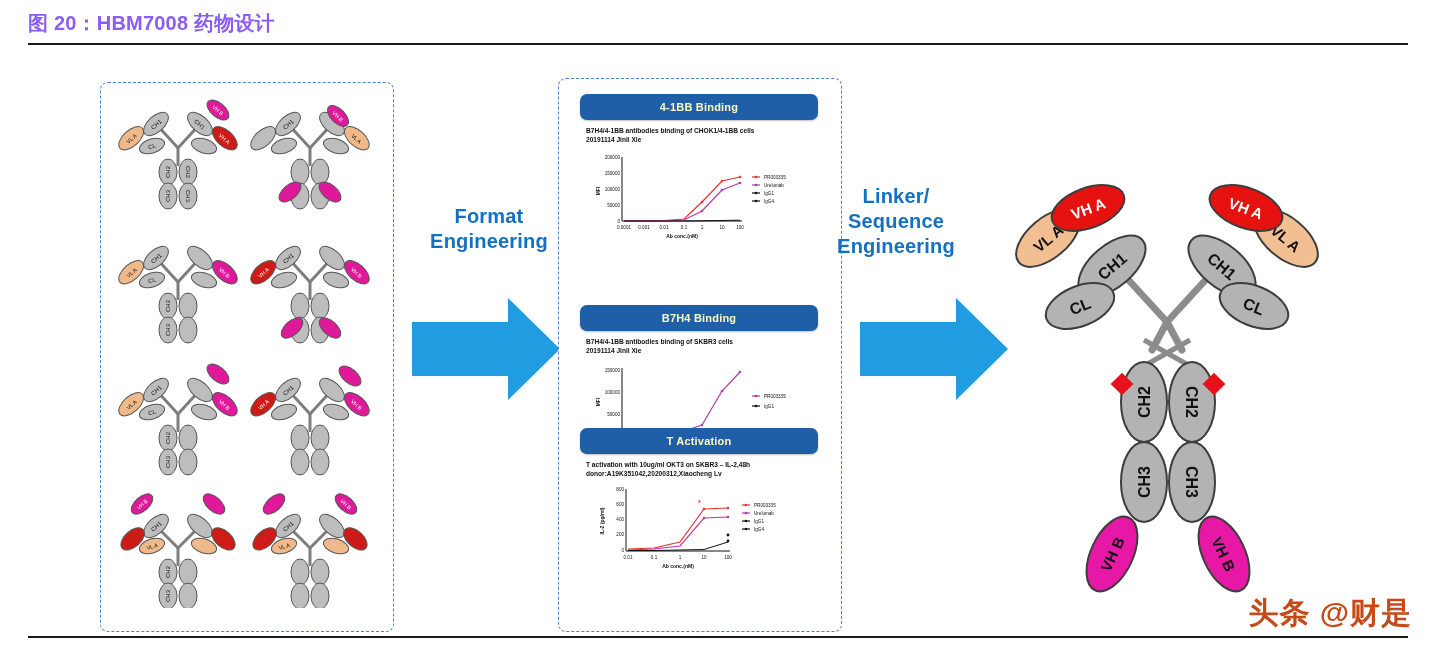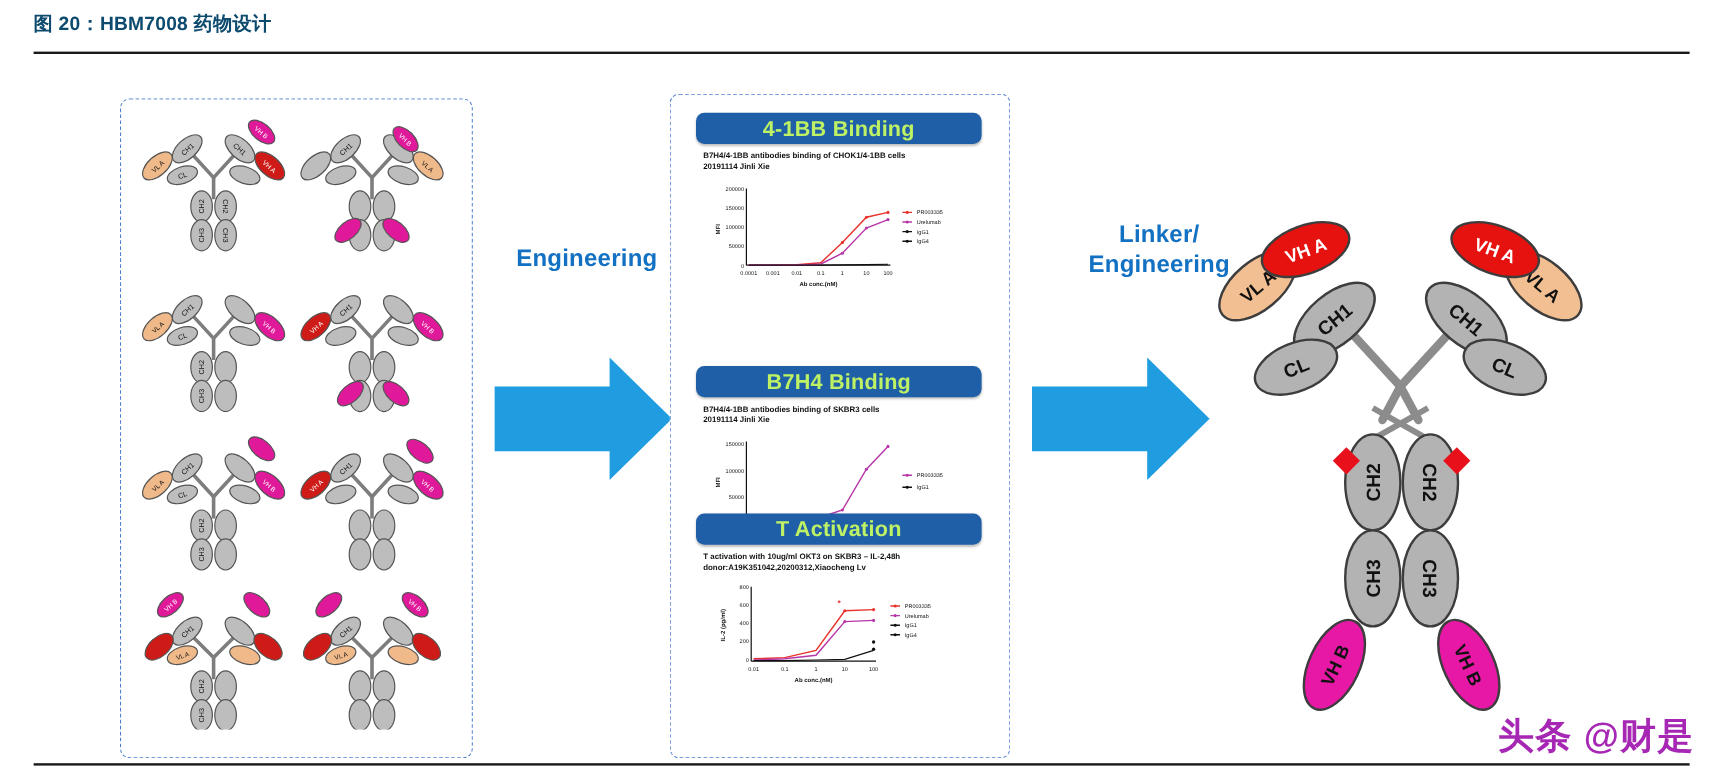--- a/index.html
+++ b/index.html
@@ -6,21 +6,21 @@
   body{
     width:1434px;height:652px;background:#ffffff;
     font-family:"Liberation Sans", sans-serif;
     color:#1a1a1a;position:relative;overflow:hidden;
   }
   
   .fig-header{
     position:absolute;left:28px;top:10px;width:1380px;height:34px;
   }
   .fig-title{
-    font-size:16px;font-weight:bold;color:#0c4a6e;letter-spacing:.2px;
+    font-size:20px;font-weight:bold;color:#8b5cf6;letter-spacing:.2px;
     white-space:nowrap;
   }
   .rule-top{
     position:absolute;left:28px;top:43px;width:1380px;height:2px;background:#1a1a1a;
   }
   .rule-bottom{
     position:absolute;left:28px;top:636px;width:1380px;height:2px;background:#1a1a1a;
   }
   
   .canvas{
@@ -36,47 +36,47 @@
   
   .ab{position:absolute;width:120px;height:122px;}
   .ab svg{display:block;}
 
   
   .proc-label{
     position:absolute;text-align:center;color:#1271c2;font-weight:bold;
     font-size:20px;line-height:25px;letter-spacing:.2px;
   }
   #label-format{left:322px;top:142px;width:150px;}
-  #label-linker{left:794px;top:122px;width:160px;text-align:center;}
+  #label-linker{left:724px;top:122px;width:160px;text-align:center;}
   .arrow{position:absolute;}
   #arrow-1{left:320px;top:232px;}
   #arrow-2{left:768px;top:232px;}
 
   
   .assay{position:absolute;left:488px;width:238px;}
   #assay-1{top:32px;}
   #assay-2{top:208px;margin-top:35px;}
   #assay-3{top:366px;}
   .assay-head{
-    background:#1f5fa8;color:#bef264;border-radius:7px;height:26px;
+    background:#1f5fa8;color:#fef9c3;border-radius:7px;height:26px;
     display:flex;align-items:center;justify-content:center;
-    font-size:18px;font-weight:bold;letter-spacing:.2px;
+    font-size:11px;font-weight:bold;letter-spacing:.2px;
     box-shadow:0 1px 2px rgba(0,0,0,.25);
   }
   .assay-cap{
     font-size:6.6px;font-weight:bold;color:#111;line-height:8.5px;
     margin:7px 0 1px 6px;
   }
   .plot{position:relative;width:238px;height:104px;}
   .plot svg{display:block;}
 
   
   .watermark{
     position:absolute;right:22px;bottom:18px;
-    font-size:30px;font-weight:bold;color:#a21caf;opacity:.95;
+    font-size:30px;font-weight:bold;color:#c2410c;opacity:.95;
     letter-spacing:1px;white-space:nowrap;
   }
 </style>
 </head>
 <body>
 
 <div class="fig-header">
   <div class="fig-title">图 20：HBM7008 药物设计</div>
 </div>
 <div class="rule-top"></div>
@@ -383,20 +383,21 @@
         <ellipse cx="0" cy="0" rx="13" ry="7" fill="#f0b98a" stroke="#555" stroke-width="1"></ellipse>
       </g>
       <ellipse cx="50" cy="86" rx="9" ry="13" fill="#bdbdbd" stroke="#555" stroke-width="1"></ellipse>
       <ellipse cx="70" cy="86" rx="9" ry="13" fill="#bdbdbd" stroke="#555" stroke-width="1"></ellipse>
       <ellipse cx="50" cy="110" rx="9" ry="13" fill="#bdbdbd" stroke="#555" stroke-width="1"></ellipse>
       <ellipse cx="70" cy="110" rx="9" ry="13" fill="#bdbdbd" stroke="#555" stroke-width="1"></ellipse>
     </svg>
   </div>
 
   <div class="proc-label" id="label-format">
+    <div>Format</div>
     <div>Engineering</div>
   </div>
   <div class="arrow" id="arrow-1">
     <svg width="150" height="110" viewBox="0 0 150 110">
       <polygon points="0,28 96,28 96,4 148,55 96,106 96,82 0,82" fill="#1f9de0"></polygon>
     </svg>
   </div>
 
   <div class="panel-dashed" id="panel-mid"></div>
 
@@ -559,20 +560,21 @@
             <circle cx="166" cy="50" r="1.3" fill="#111"></circle>
             <text x="174" y="51.6">IgG4</text>
           </g>
         </g>
       </svg>
     </div>
   </div>
 
   <div class="proc-label" id="label-linker">
     <div>Linker/</div>
+    <div>Sequence</div>
     <div>Engineering</div>
   </div>
   <div class="arrow" id="arrow-2">
     <svg width="150" height="110" viewBox="0 0 150 110">
       <polygon points="0,28 96,28 96,4 148,55 96,106 96,82 0,82" fill="#1f9de0"></polygon>
     </svg>
   </div>
 
   <div style="position:absolute;left:900px;top:92px;width:350px;height:440px;">
     <svg width="350" height="440" viewBox="0 0 350 440">

